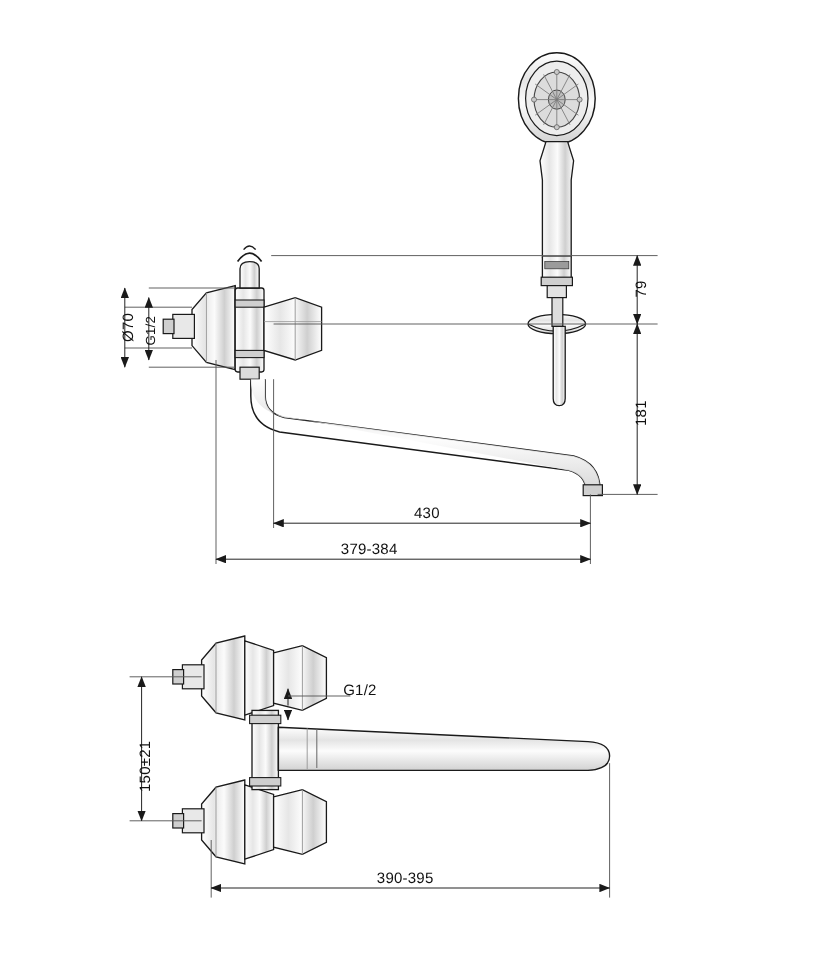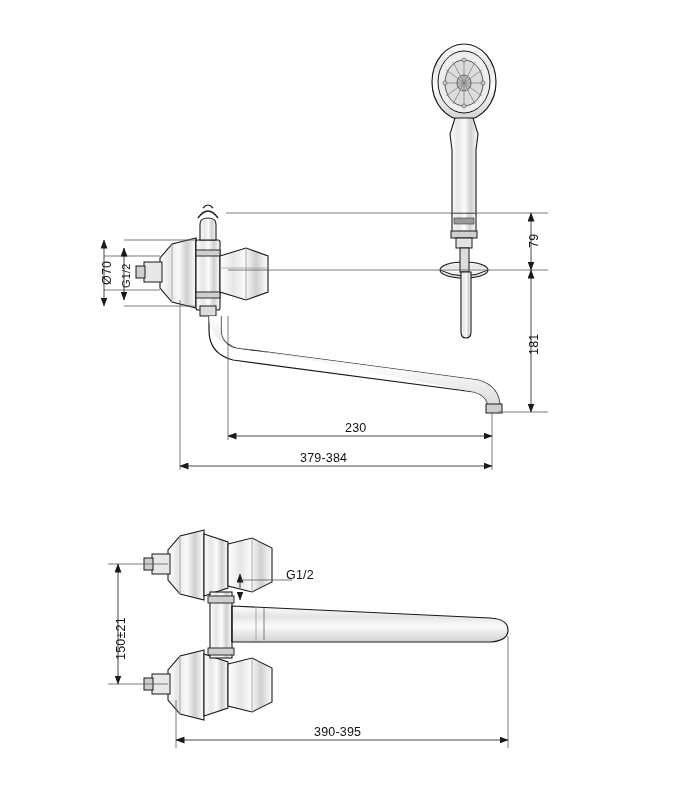--- a/index.html
+++ b/index.html
@@ -217,19 +217,19 @@
       <line x1="176" y1="700" x2="176" y2="748" stroke="#5a5a5a"></line>
       <line x1="508" y1="636" x2="508" y2="748" stroke="#5a5a5a"></line>
       <line x1="176" y1="740" x2="508" y2="740" stroke="#1a1a1a" marker-start="url(#arrE)" marker-end="url(#arrS)"></line>
     </g>
   </svg>
 
   <div class="lbl rot" style="left:100px; top:285px;">Ø70</div>
   <div class="lbl rot small" style="left:120px; top:288px;">G1/2</div>
   <div class="lbl rot" style="left:527px; top:248px;">79</div>
   <div class="lbl rot" style="left:527px; top:355px;">181</div>
-  <div class="lbl" style="left:345px; top:421px;">230</div>
-  <div class="lbl" style="left:300px; top:451px;">379-384</div>
+  <div class="lbl" style="left:345px; top:421px;">430</div>
+  <div class="lbl" style="left:284px; top:451px;">379-384</div>
 
   <div class="lbl rot" style="left:114px; top:660px;">150±21</div>
   <div class="lbl" style="left:286px; top:568px;">G1/2</div>
   <div class="lbl" style="left:314px; top:725px;text-align:right;">390-395</div>
 </div>
 
 </body></html>

